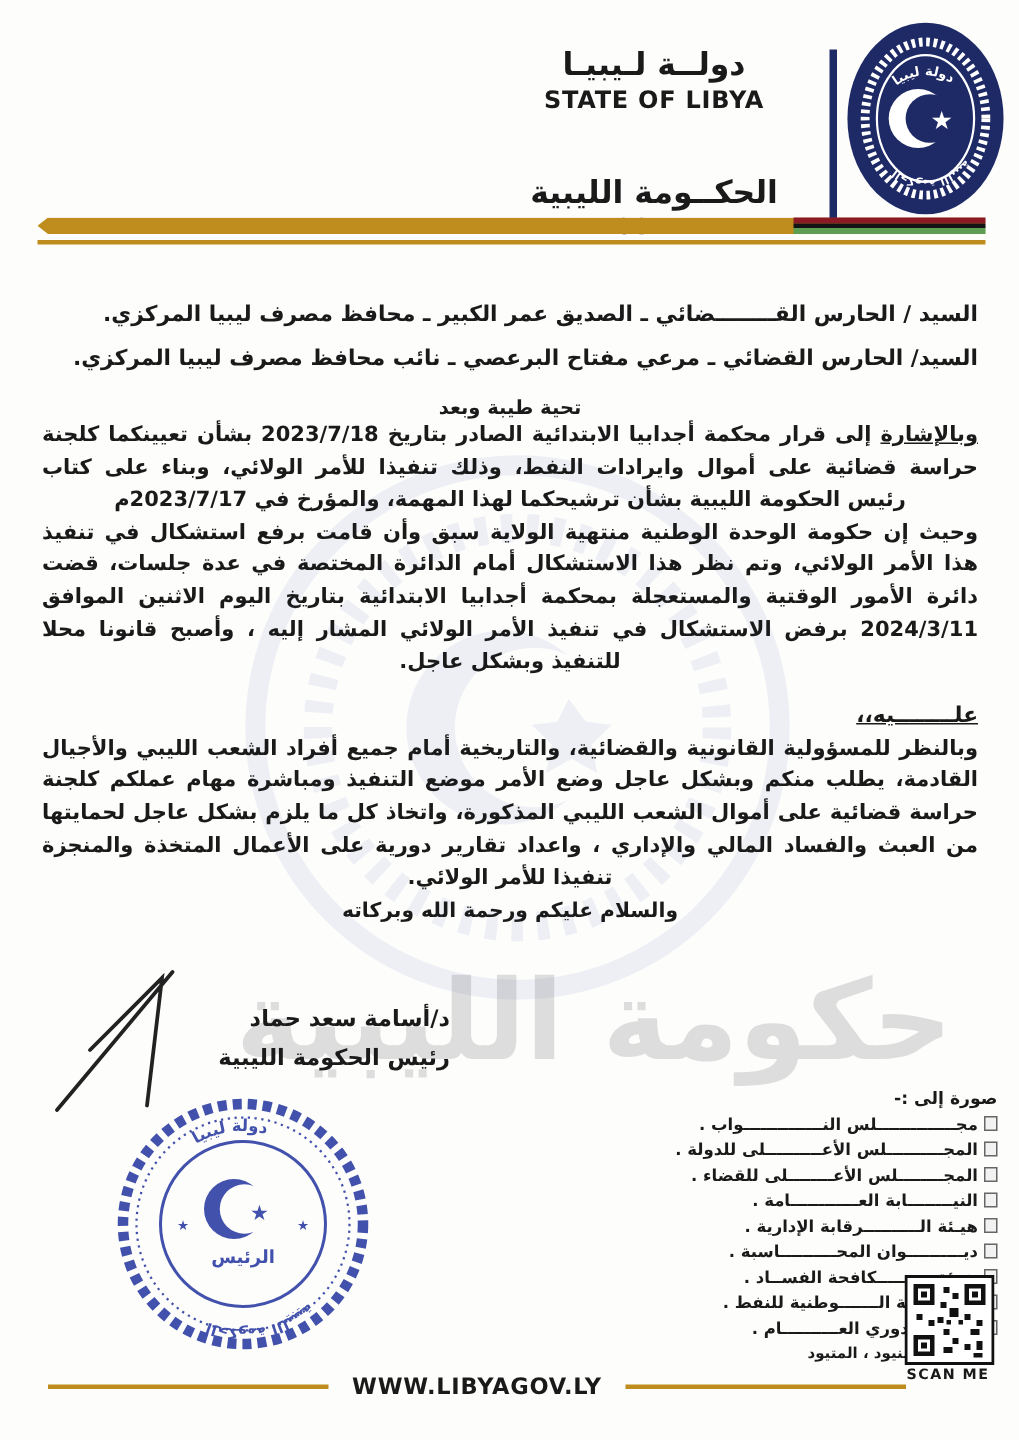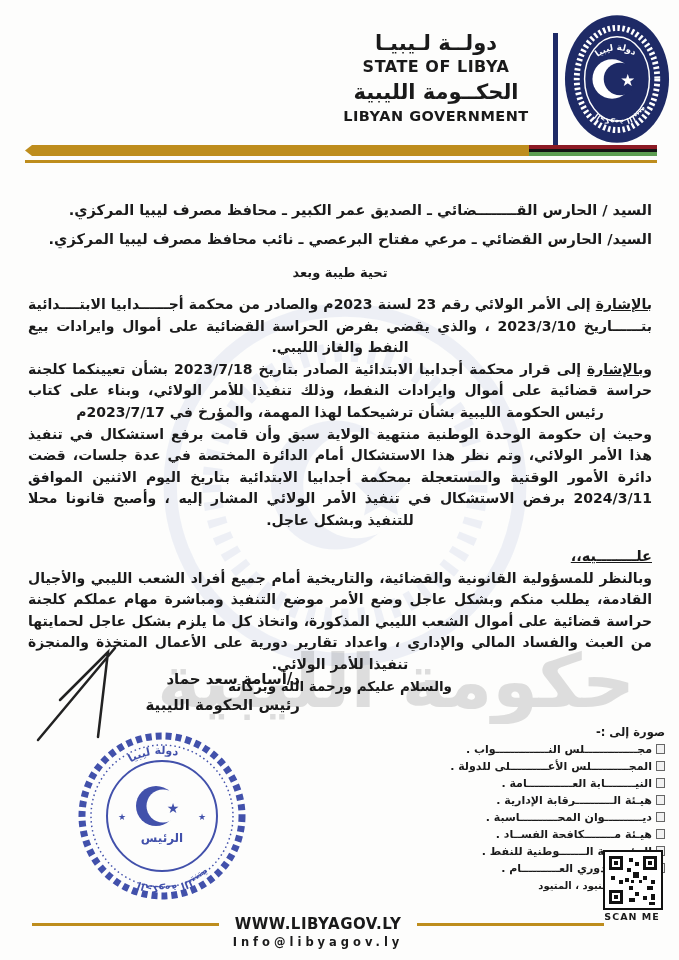--- a/index.html
+++ b/index.html
@@ -10,21 +10,21 @@
   .wm{position:absolute;z-index:0;pointer-events:none;}
   .wm-emblem{top:295px;left:155px;width:380px;height:380px;opacity:.09;}
   .wm-text{top:638px;left:25px;width:610px;font-size:74px;font-weight:bold;
            color:#404040;opacity:.16;direction:rtl;white-space:nowrap;overflow:hidden;}
   
   .date-block{top:50px;left:35px;width:245px;direction:rtl;text-align:right;
               font-size:12.5px;font-weight:bold;line-height:25px;}
   .title-block{top:30px;right:134px;width:218px;text-align:center;direction:rtl;}
   .title-ar{font-size:21px;font-weight:bold;line-height:26px;}
   .title-en{font-size:16px;font-weight:bold;letter-spacing:.5px;line-height:22px;}
-  .gov-ar{font-size:21px;font-weight:bold;line-height:28px;}
+  .gov-ar{font-size:21px;font-weight:bold;line-height:28px;margin-top:36px;}
   .gov-en{font-size:14.5px;font-weight:bold;letter-spacing:.5px;line-height:20px;}
   .vbar{top:33px;right:121px;width:5px;height:113px;background:#1e2a66;}
   .emblem{top:12px;right:8px;width:108px;height:134px;}
   .gold-band{top:145px;left:25px;width:632px;height:11px;background:#be8d1d;
              clip-path:polygon(7px 0,100% 0,100% 100%,7px 100%,0 50%);}
   .flag-stripes{position:absolute;top:145px;right:22px;width:128px;height:11px;
                 display:flex;flex-direction:column;}
   .flag-stripes div{flex:1;}
   .thin-line{top:160px;left:25px;width:632px;height:2.5px;background:#be8d1d;}
   
@@ -110,21 +110,20 @@
     <div style="background:#141414;"></div>
     <div style="background:#5d9e52;"></div>
   </div>
   <div class="layer thin-line"></div>
 
   <div class="layer letter-body">
     <div class="recipient">السيد / الحارس القــــــــضائي ـ الصديق عمر الكبير ـ محافظ مصرف ليبيا المركزي.</div>
     <div class="recipient">السيد/ الحارس القضائي ـ مرعي مفتاح البرعصي ـ نائب محافظ مصرف ليبيا المركزي.</div>
     <div class="greeting">تحية طيبة وبعد</div>
 
-    <p class="body-par first-par"><span class="lead">بالإشارة</span><span> إلى الأمر الولائي رقم 23 لسنة 2023م والصادر من محكمة أجــــــدابيا الابتــــدائية بتــــــاريخ 2023/3/10 ، والذي يقضي بفرض الحراسة القضائية على أموال وايرادات بيع النفط والغاز الليبي.</span></p>
 
     <p class="body-par"><span class="lead">وبالإشارة</span><span> إلى قرار محكمة أجدابيا الابتدائية الصادر بتاريخ 2023/7/18 بشأن تعيينكما كلجنة حراسة قضائية على أموال وايرادات النفط، وذلك تنفيذا للأمر الولائي، وبناء على كتاب رئيس الحكومة الليبية بشأن ترشيحكما لهذا المهمة، والمؤرخ في 2023/7/17م</span></p>
 
     <p class="body-par">وحيث إن حكومة الوحدة الوطنية منتهية الولاية سبق وأن قامت برفع استشكال في تنفيذ هذا الأمر الولائي، وتم نظر هذا الاستشكال أمام الدائرة المختصة في عدة جلسات، قضت دائرة الأمور الوقتية والمستعجلة بمحكمة أجدابيا الابتدائية بتاريخ اليوم الاثنين الموافق 2024/3/11 برفض الاستشكال في تنفيذ الأمر الولائي المشار إليه ، وأصبح قانونا محلا للتنفيذ وبشكل عاجل.</p>
 
     <div class="alayhi">علــــــــيه،،</div>
 
     <p class="body-par" style="margin-top:4px;">وبالنظر للمسؤولية القانونية والقضائية، والتاريخية أمام جميع أفراد الشعب الليبي والأجيال القادمة، يطلب منكم وبشكل عاجل وضع الأمر موضع التنفيذ ومباشرة مهام عملكم كلجنة حراسة قضائية على أموال الشعب الليبي المذكورة، واتخاذ كل ما يلزم بشكل عاجل لحمايتها من العبث والفساد المالي والإداري ، واعداد تقارير دورية على الأعمال المتخذة والمنجزة تنفيذا للأمر الولائي.</p>
 
     <div class="closing">والسلام عليكم ورحمة الله وبركاته</div>
@@ -162,20 +161,24 @@
 
   <div class="layer cc-block">
     <div class="cc-title">صورة إلى :-</div>
     <div class="cc-item">
         <span class="doc-bullet"></span>
         <span>مجــــــــــــــلس النــــــــــــــواب .</span>
       </div>
     <div class="cc-item">
         <span class="doc-bullet"></span>
         <span>المجــــــــــلس الأعــــــــــلى للدولة .</span>
+      </div>
+    <div class="cc-item">
+        <span class="doc-bullet"></span>
+        <span>المجــــــــلس الأعــــــــلى للقضاء .</span>
       </div>
     <div class="cc-item">
         <span class="doc-bullet"></span>
         <span>النيــــــــابة العــــــــــــامة .</span>
       </div>
     <div class="cc-item">
         <span class="doc-bullet"></span>
         <span>هيـئة الــــــــــرقابة الإدارية .</span>
       </div>
     <div class="cc-item">
@@ -232,15 +235,14 @@
         <rect x="28" y="30" width="3" height="3" fill="#111"></rect>
     </svg>
   </div>
   <div class="layer qr-label">SCAN ME</div>
 
   <div class="layer footer-rule">
     <div class="rule"></div>
     <div class="site">WWW.LIBYAGOV.LY</div>
     <div class="rule"></div>
   </div>
-  <div class="layer email">Info@libyagov.ly</div>
 
 </div>
 
 </body></html>

